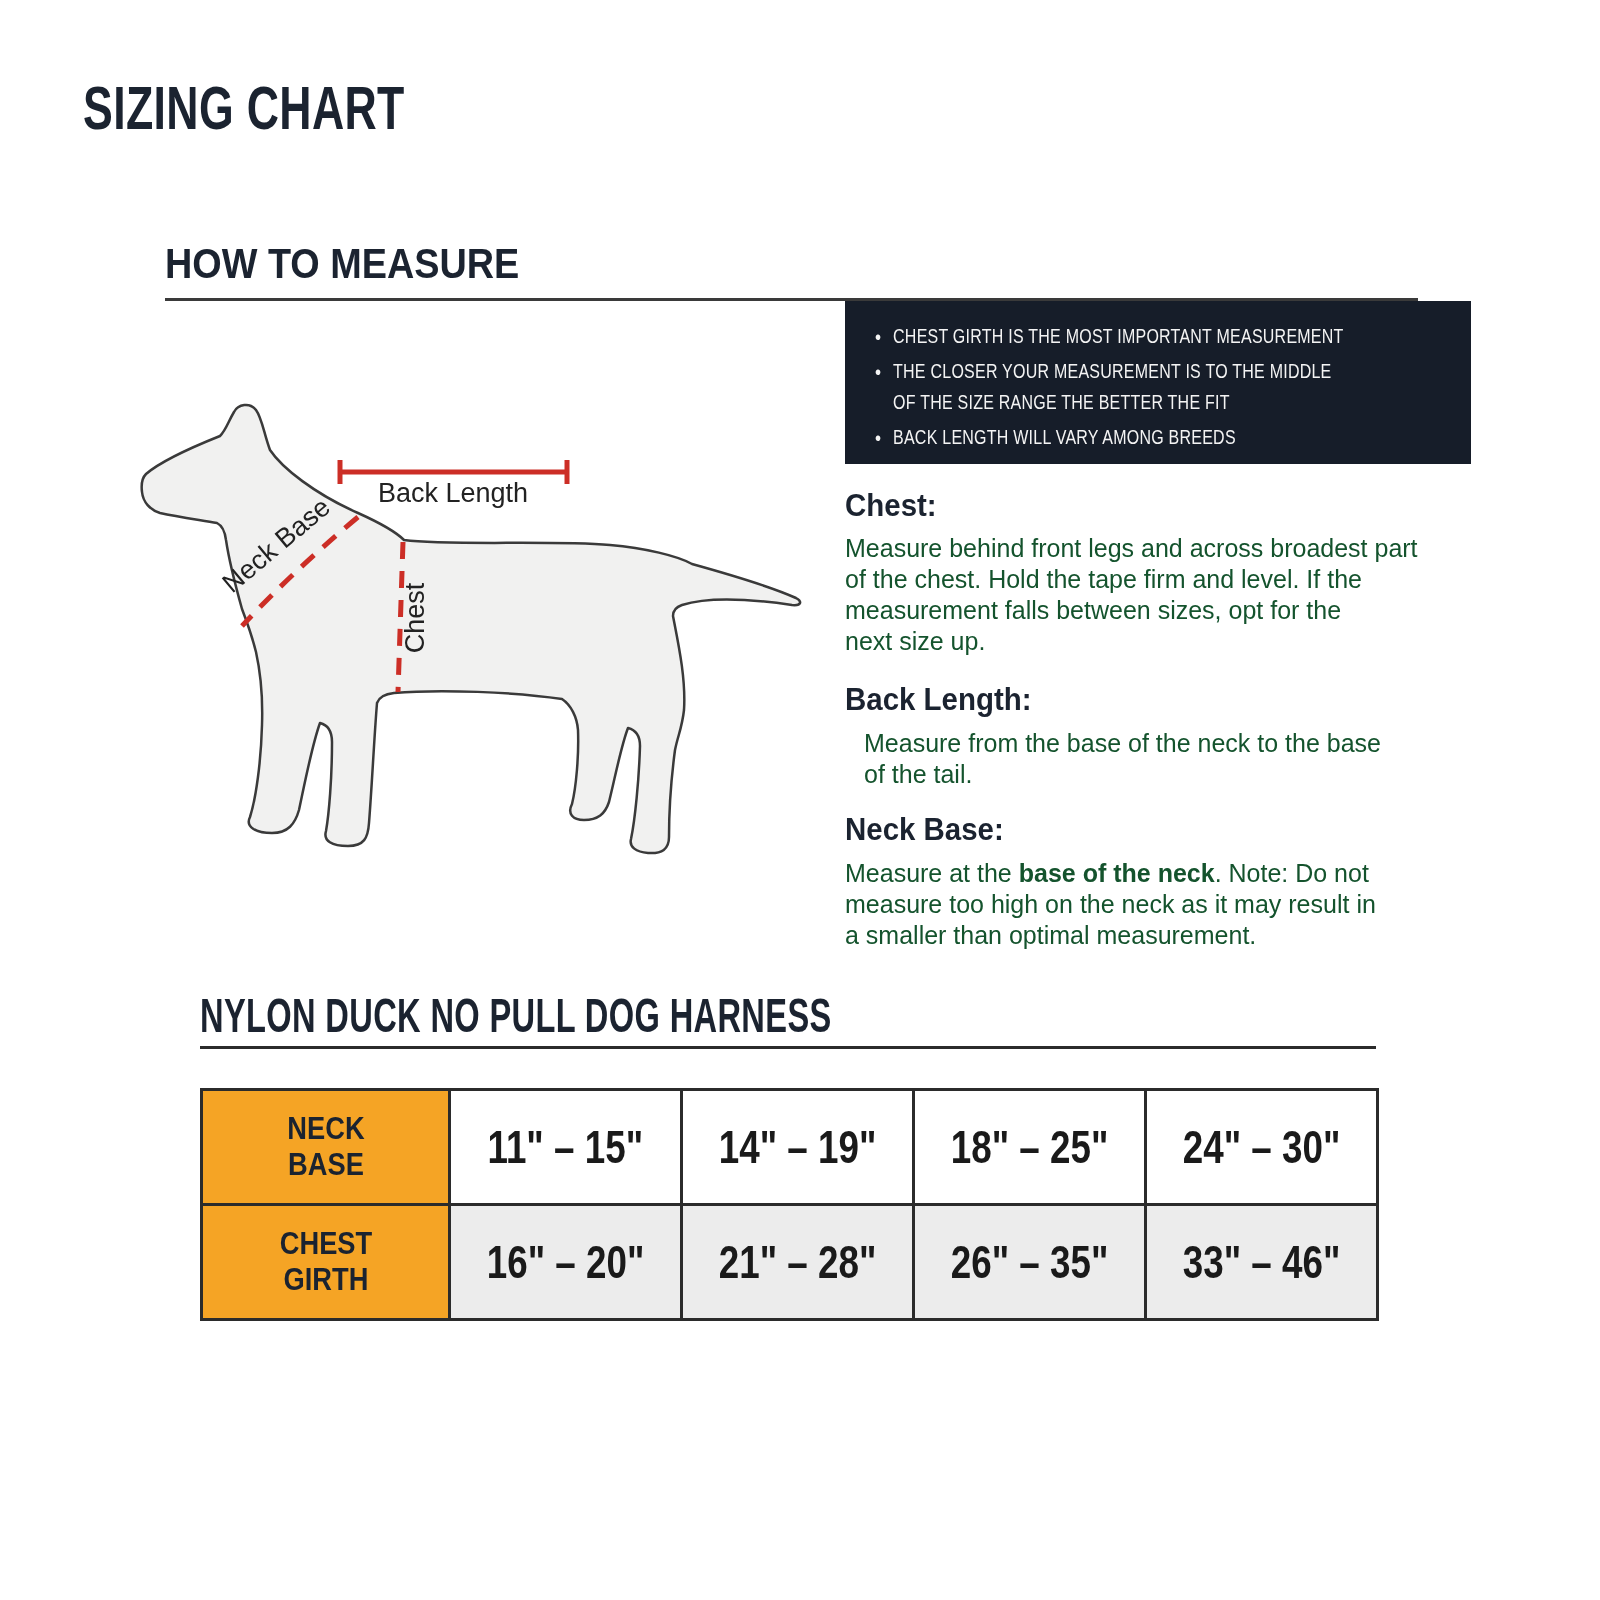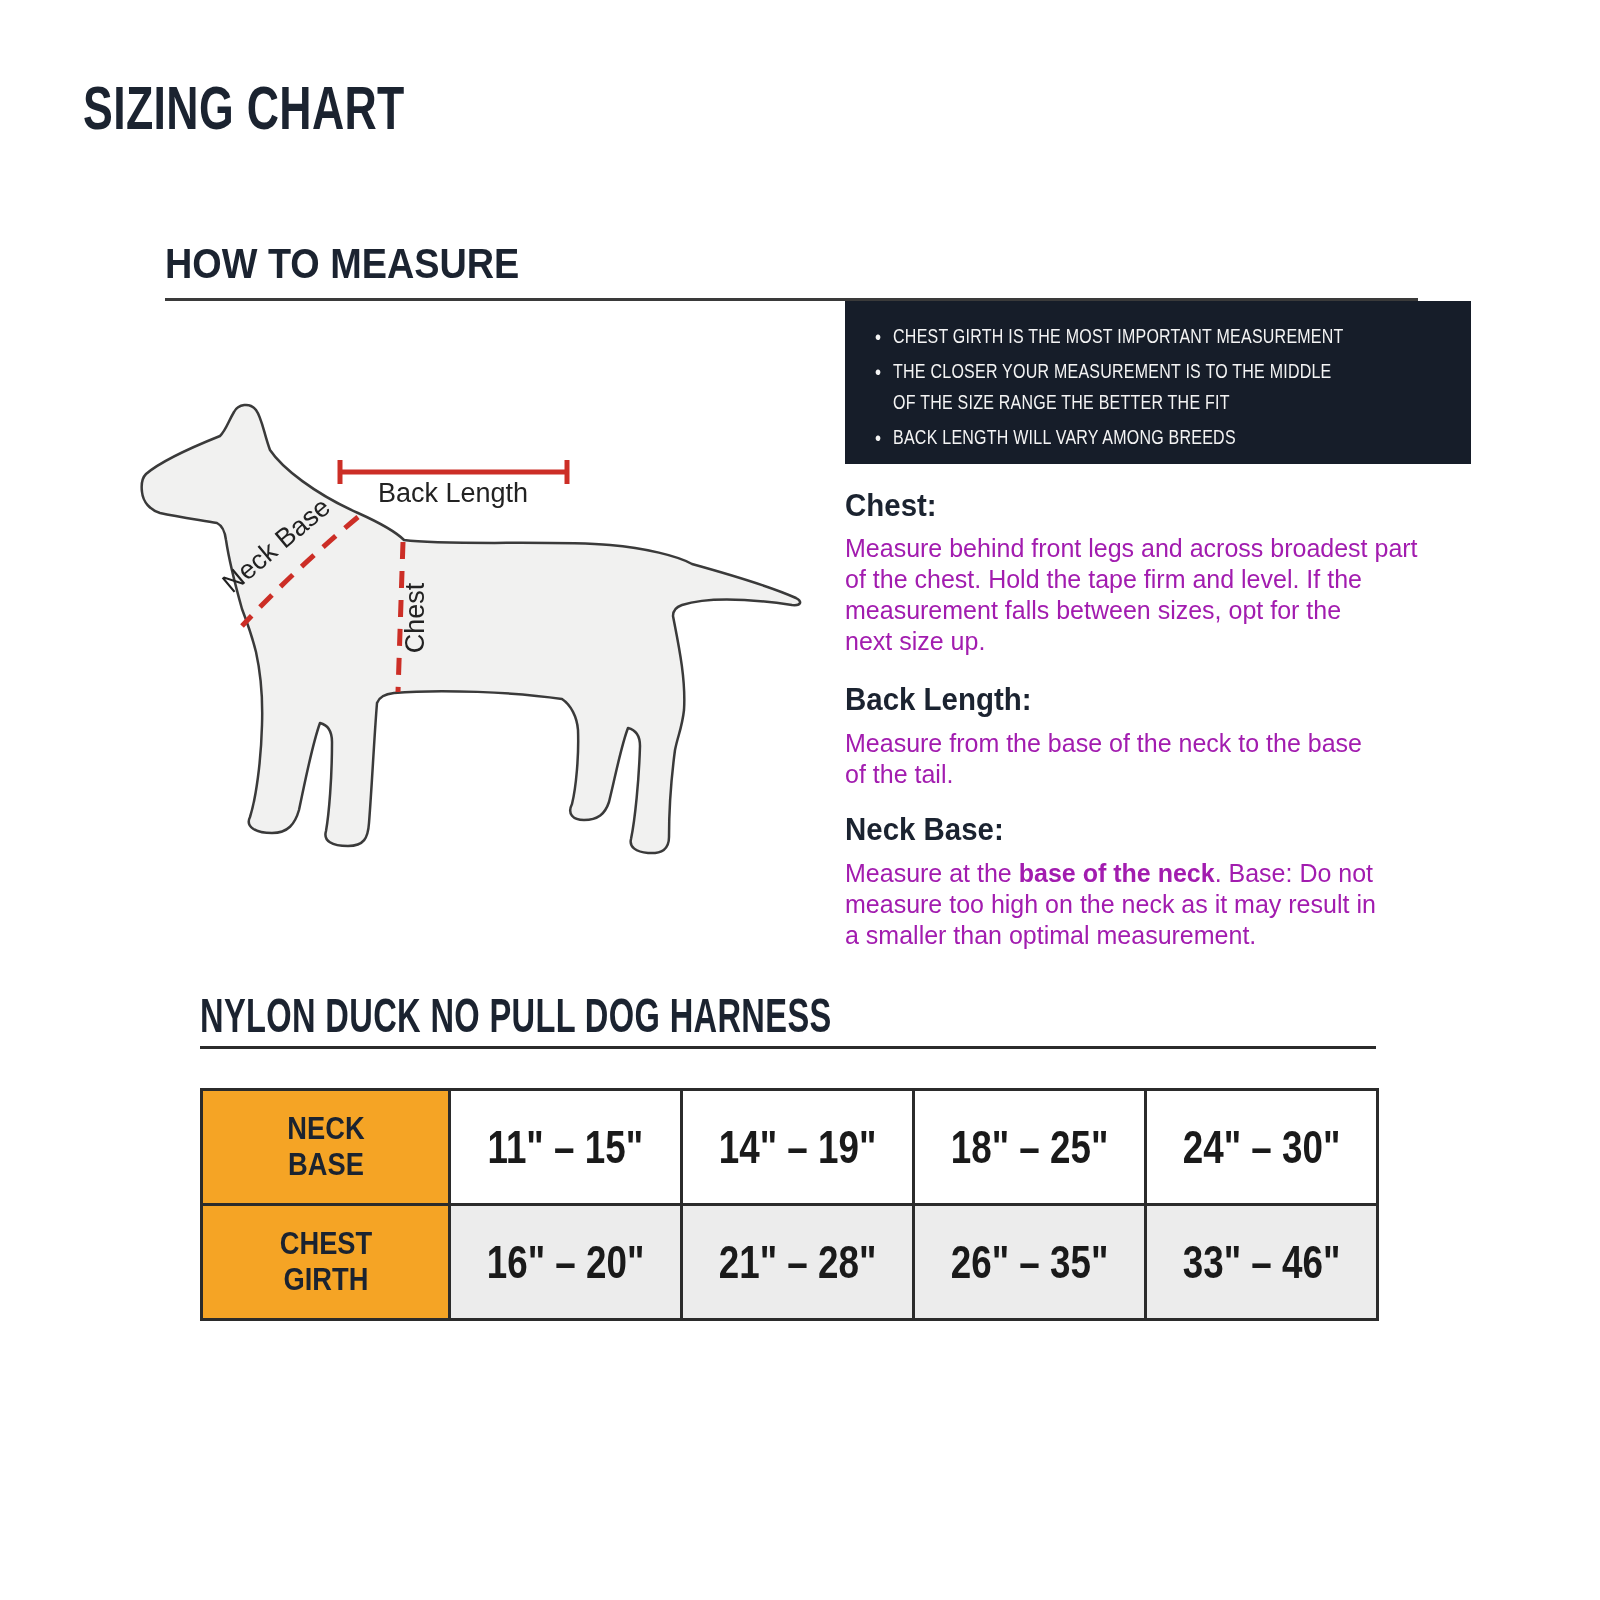--- a/index.html
+++ b/index.html
@@ -41,21 +41,21 @@
   #tips-panel li::before {
     content:"\2022"; position:absolute; left:0; top:0; font-size:21px;
   }
 
   
   .section-heading {
     font-size:31px; font-weight:bold; color:#1b2330;
     transform:scaleX(.95); transform-origin:left top; white-space:nowrap;
   }
   .section-body {
-    font-size:25px; line-height:31px; color:#a21caf;
+    font-size:25px; line-height:31px; color:#14532d;
     white-space:pre-line; width:600px;
   }
   .section-body b { font-weight:bold; }
 
   
   #size-table-wrap { left:200px; top:1088px; }
   table { border-collapse:collapse; table-layout:fixed; }
   td, th { border:3px solid #2b2b2b; text-align:center; vertical-align:middle; }
   td.corner { border:none; background:transparent; }
   th.col-head {
@@ -97,25 +97,25 @@
   </ul>
 </div>
 
 <div class="abs section-heading" style="left:845px; top:488px;">Chest:</div>
 <div class="abs section-body" style="left:845px; top:533px;">Measure behind front legs and across broadest part
 of the chest. Hold the tape firm and level. If the
 measurement falls between sizes, opt for the
 next size up.</div>
 
 <div class="abs section-heading" style="left:845px; top:682px;">Back Length:</div>
-<div class="abs section-body" style="left:845px; top:728px;">Measure from the base of the neck to the base
+<div class="abs section-body" style="left:864px; top:728px;">Measure from the base of the neck to the base
 of the tail.</div>
 
 <div class="abs section-heading" style="left:845px; top:812px;">Neck Base:</div>
-<div class="abs section-body" style="left:845px; top:858px;"><span>Measure at the </span><b>base of the neck</b><span>. Base: Do not
+<div class="abs section-body" style="left:845px; top:858px;"><span>Measure at the </span><b>base of the neck</b><span>. Note: Do not
 measure too high on the neck as it may result in
 a smaller than optimal measurement.</span></div>
 
 <svg class="abs" id="dog-diagram" width="680" height="480" viewBox="0 0 680 480">
 
   <path d="M 16,84
        C 30,72 55,60 90,46
        C 96,40 98,32 104,22
        C 108,14 120,12 126,20
        C 132,28 134,44 140,60

